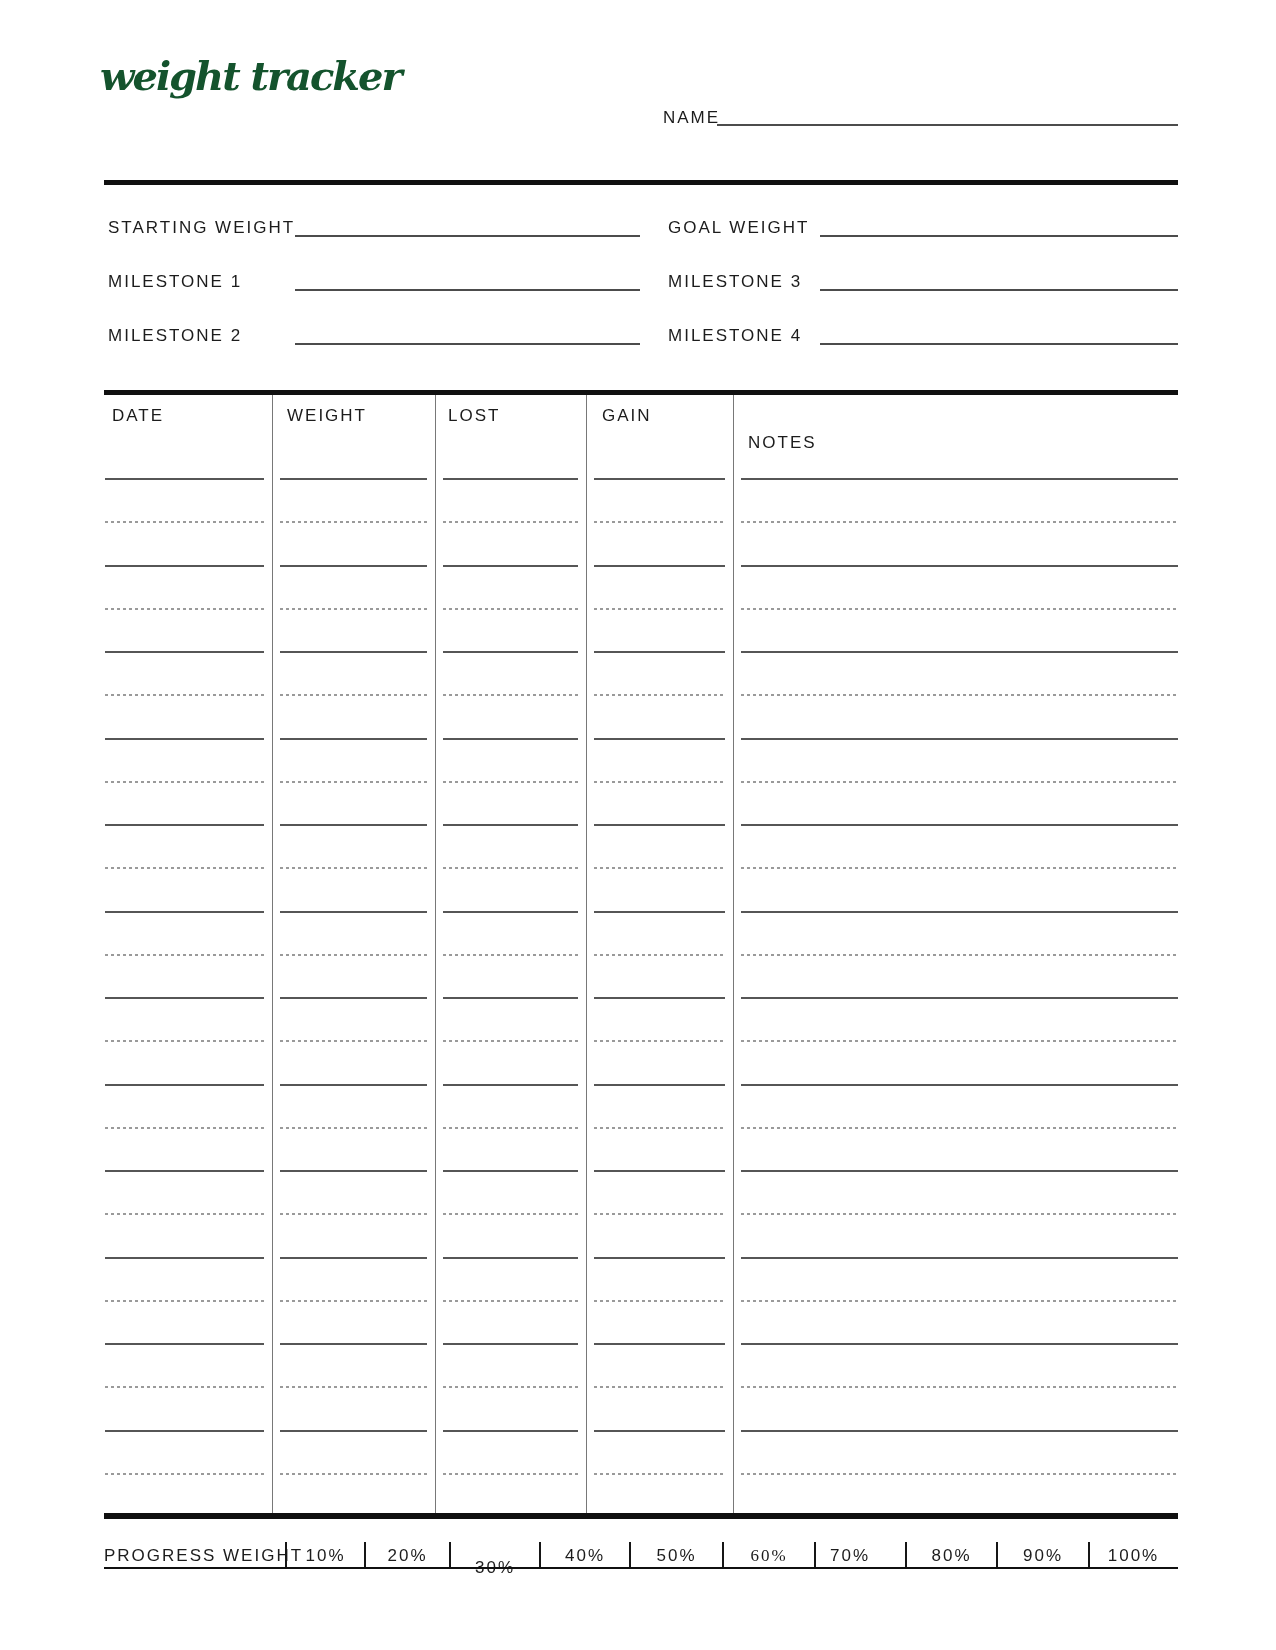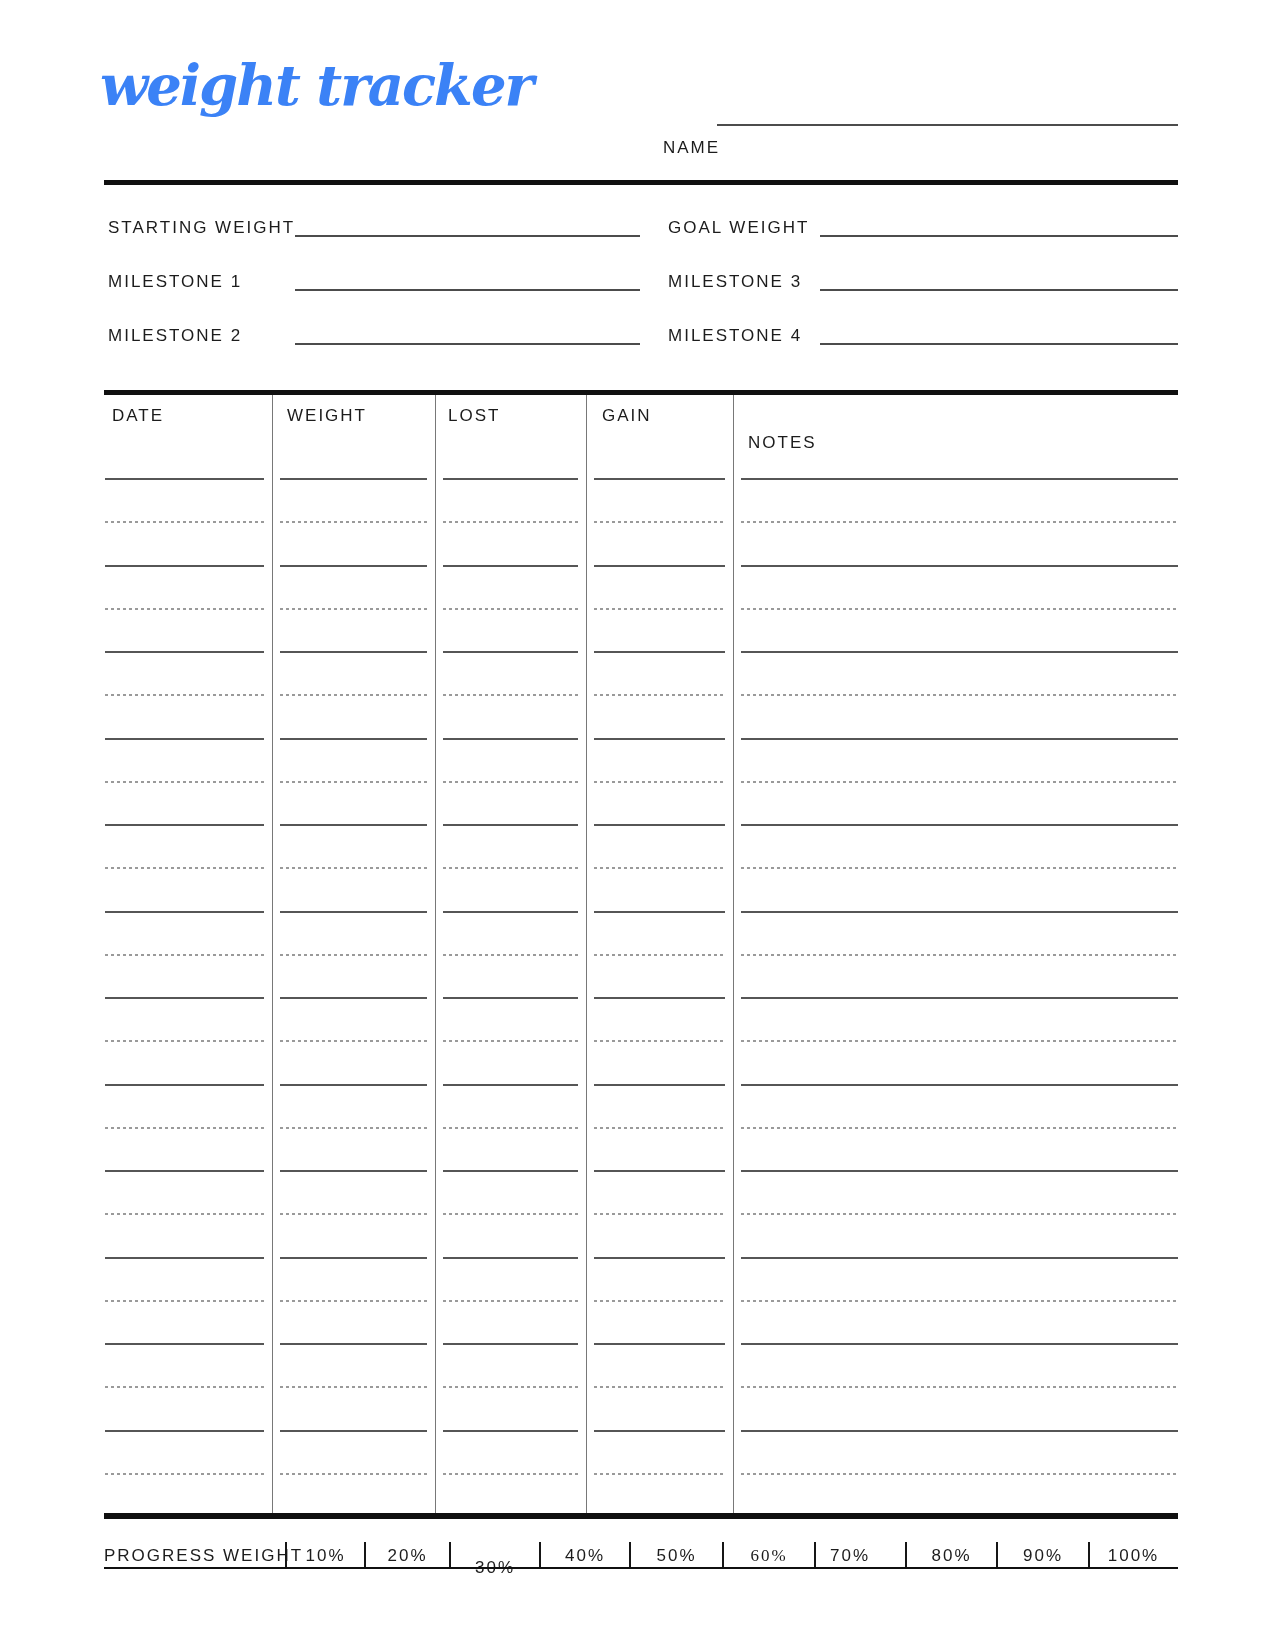--- a/index.html
+++ b/index.html
@@ -9,22 +9,22 @@
     background:#ffffff;
     font-family:"Liberation Sans", sans-serif;
     color:#1a1a1a;
     overflow:hidden;
   }
   
   .title{
     position:absolute;left:100px;top:52px;
     font-family:"DejaVu Serif", serif;
     font-style:italic;font-weight:bold;
-    font-size:56px;letter-spacing:-2px;
-    color:#3b82f6;white-space:nowrap;
+    font-size:40px;letter-spacing:-2px;
+    color:#14532d;white-space:nowrap;
   }
   
   .lbl{
     position:absolute;
     font-size:17px;letter-spacing:2px;
     color:#1c1c1c;white-space:nowrap;
   }
   
   .fill-line{position:absolute;height:0;border-top:2px solid #4c4c4c;}
   .thick-rule{position:absolute;background:#101010;}
@@ -41,21 +41,21 @@
     color:#1c1c1c;text-align:center;
   }
 </style>
 </head>
 <body>
 
 <div id="page">
 
   <div class="title">weight tracker</div>
 
-  <span class="lbl" style="left:663px;top:108px;margin-top:30px;">NAME</span>
+  <span class="lbl" style="left:663px;top:108px;">NAME</span>
   <div class="fill-line" style="left:717px;top:124px;width:461px;"></div>
 
   <div class="thick-rule" style="left:104px;top:180px;width:1074px;height:5px;"></div>
 
   <span class="lbl" style="left:108px;top:218px;">STARTING WEIGHT</span>
   <div class="fill-line" style="left:295px;top:235px;width:345px;"></div>
 
   <span class="lbl" style="left:108px;top:272px;">MILESTONE 1</span>
   <div class="fill-line" style="left:295px;top:289px;width:345px;"></div>
 

